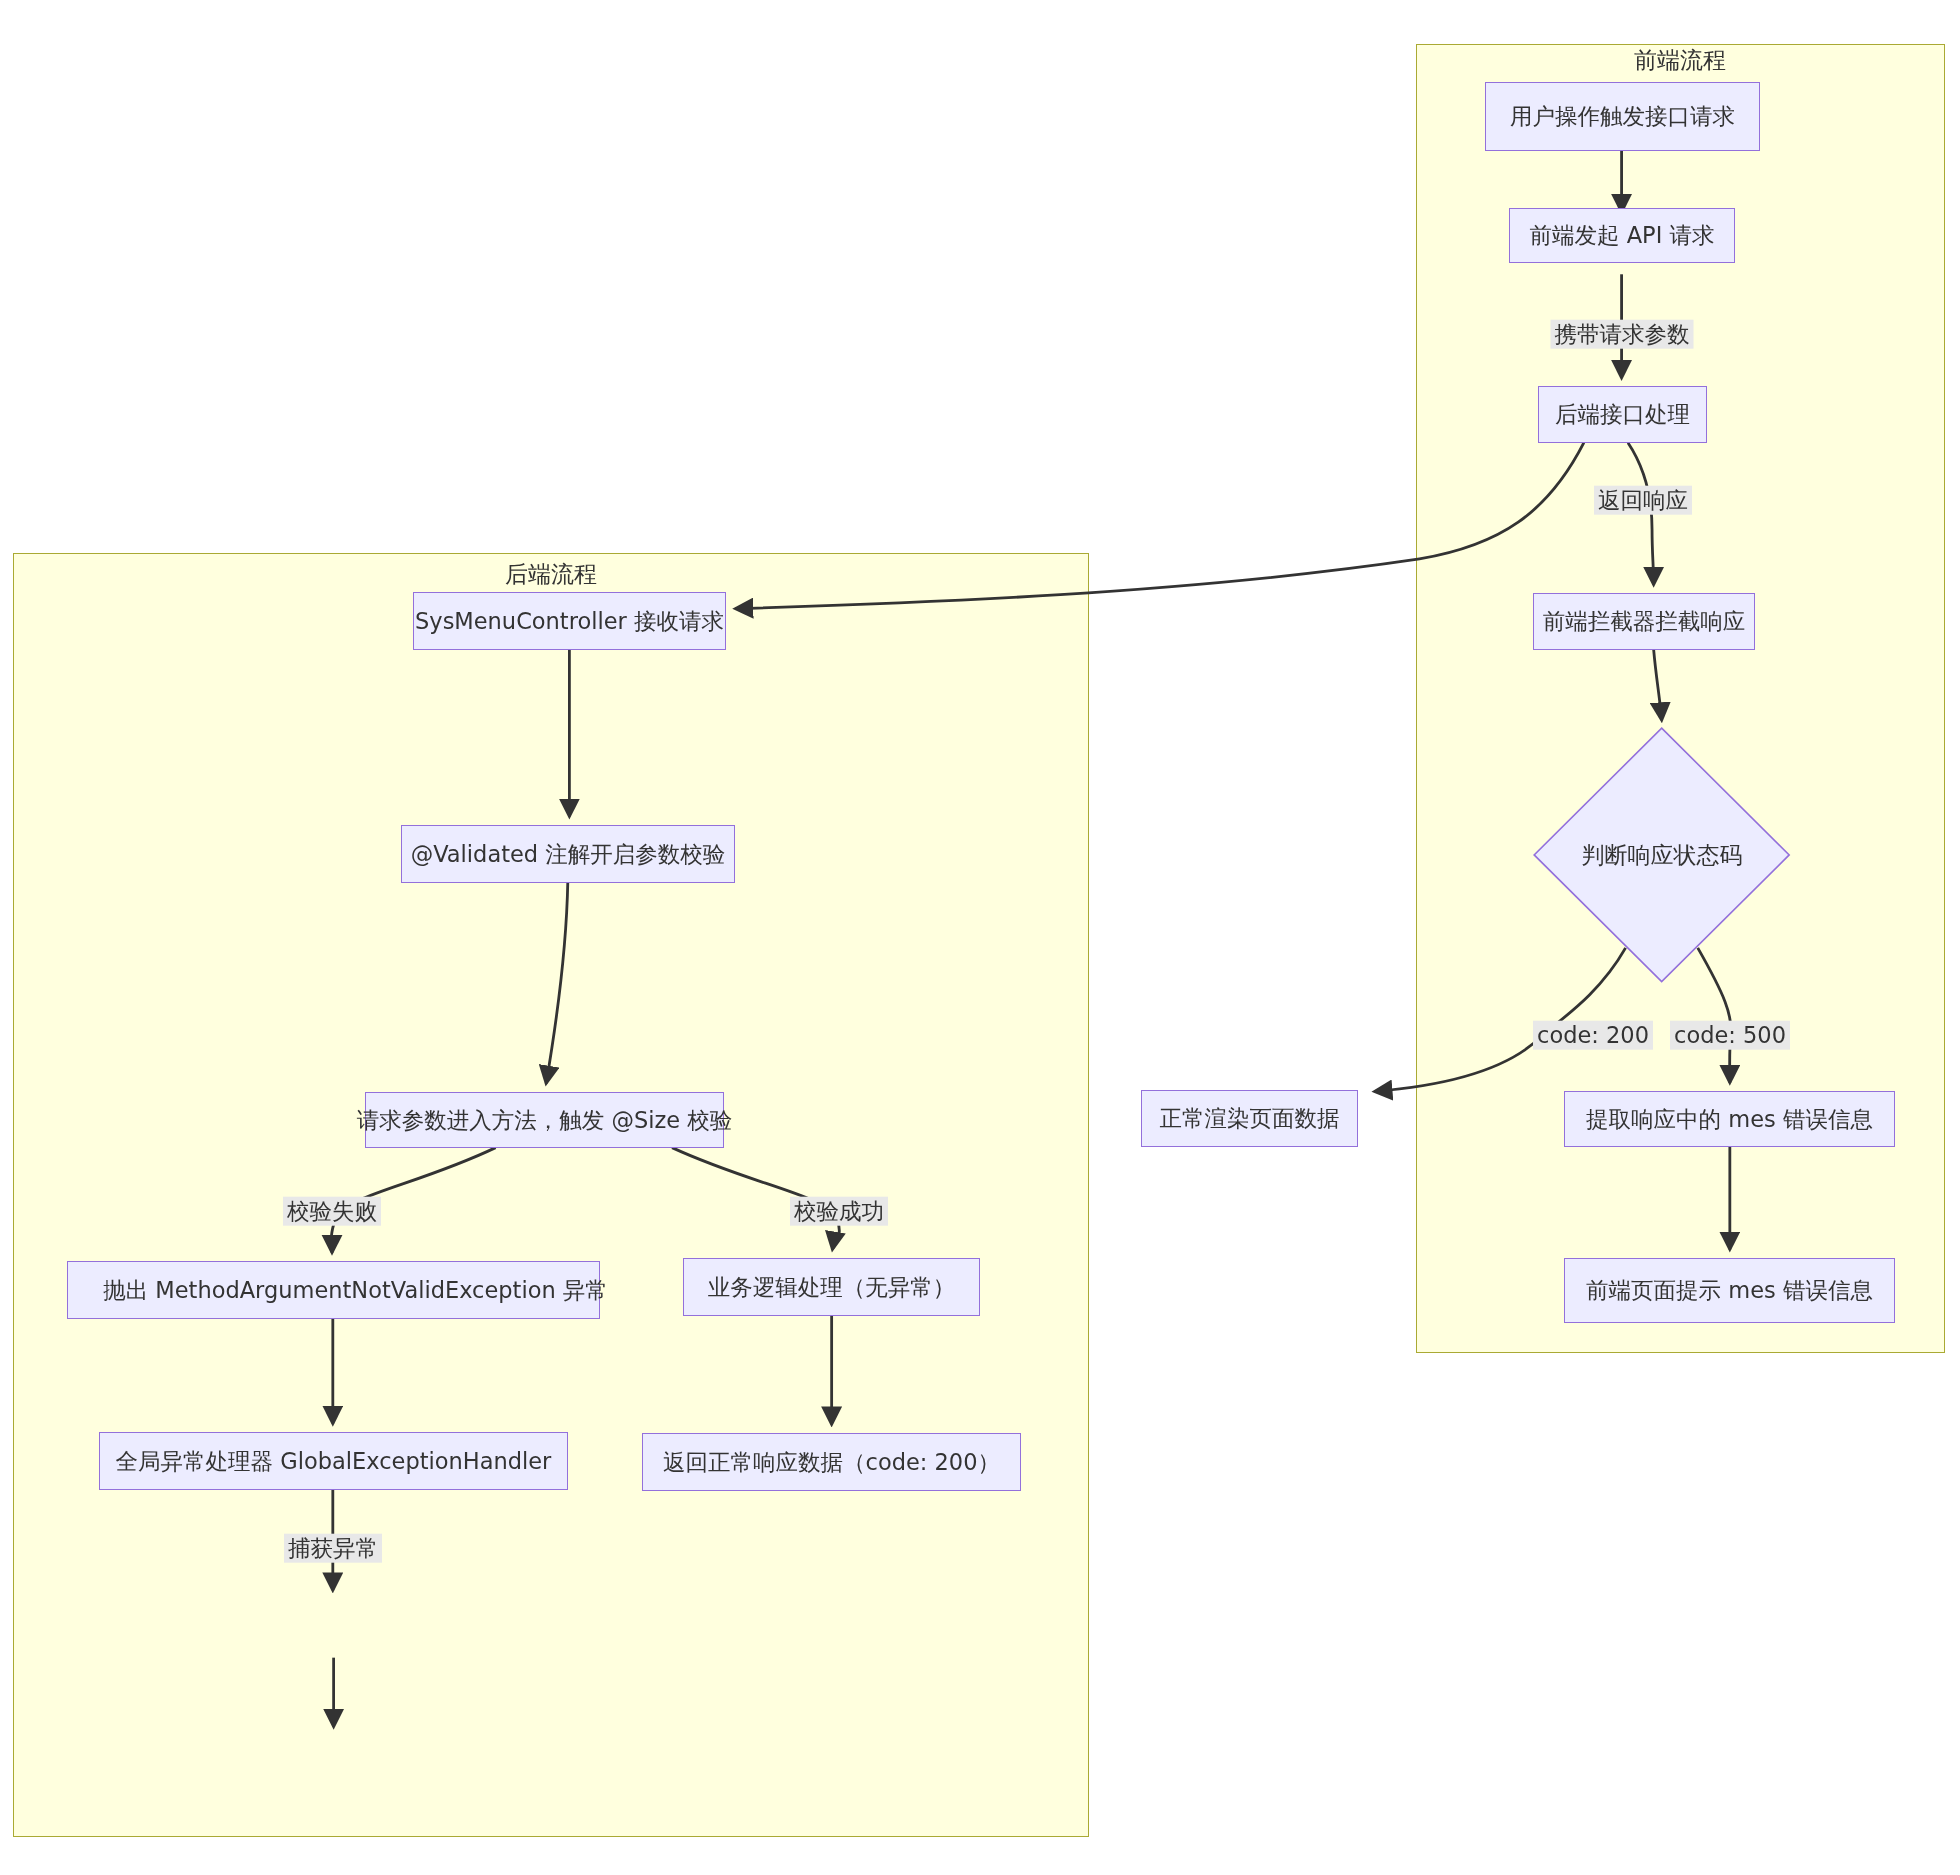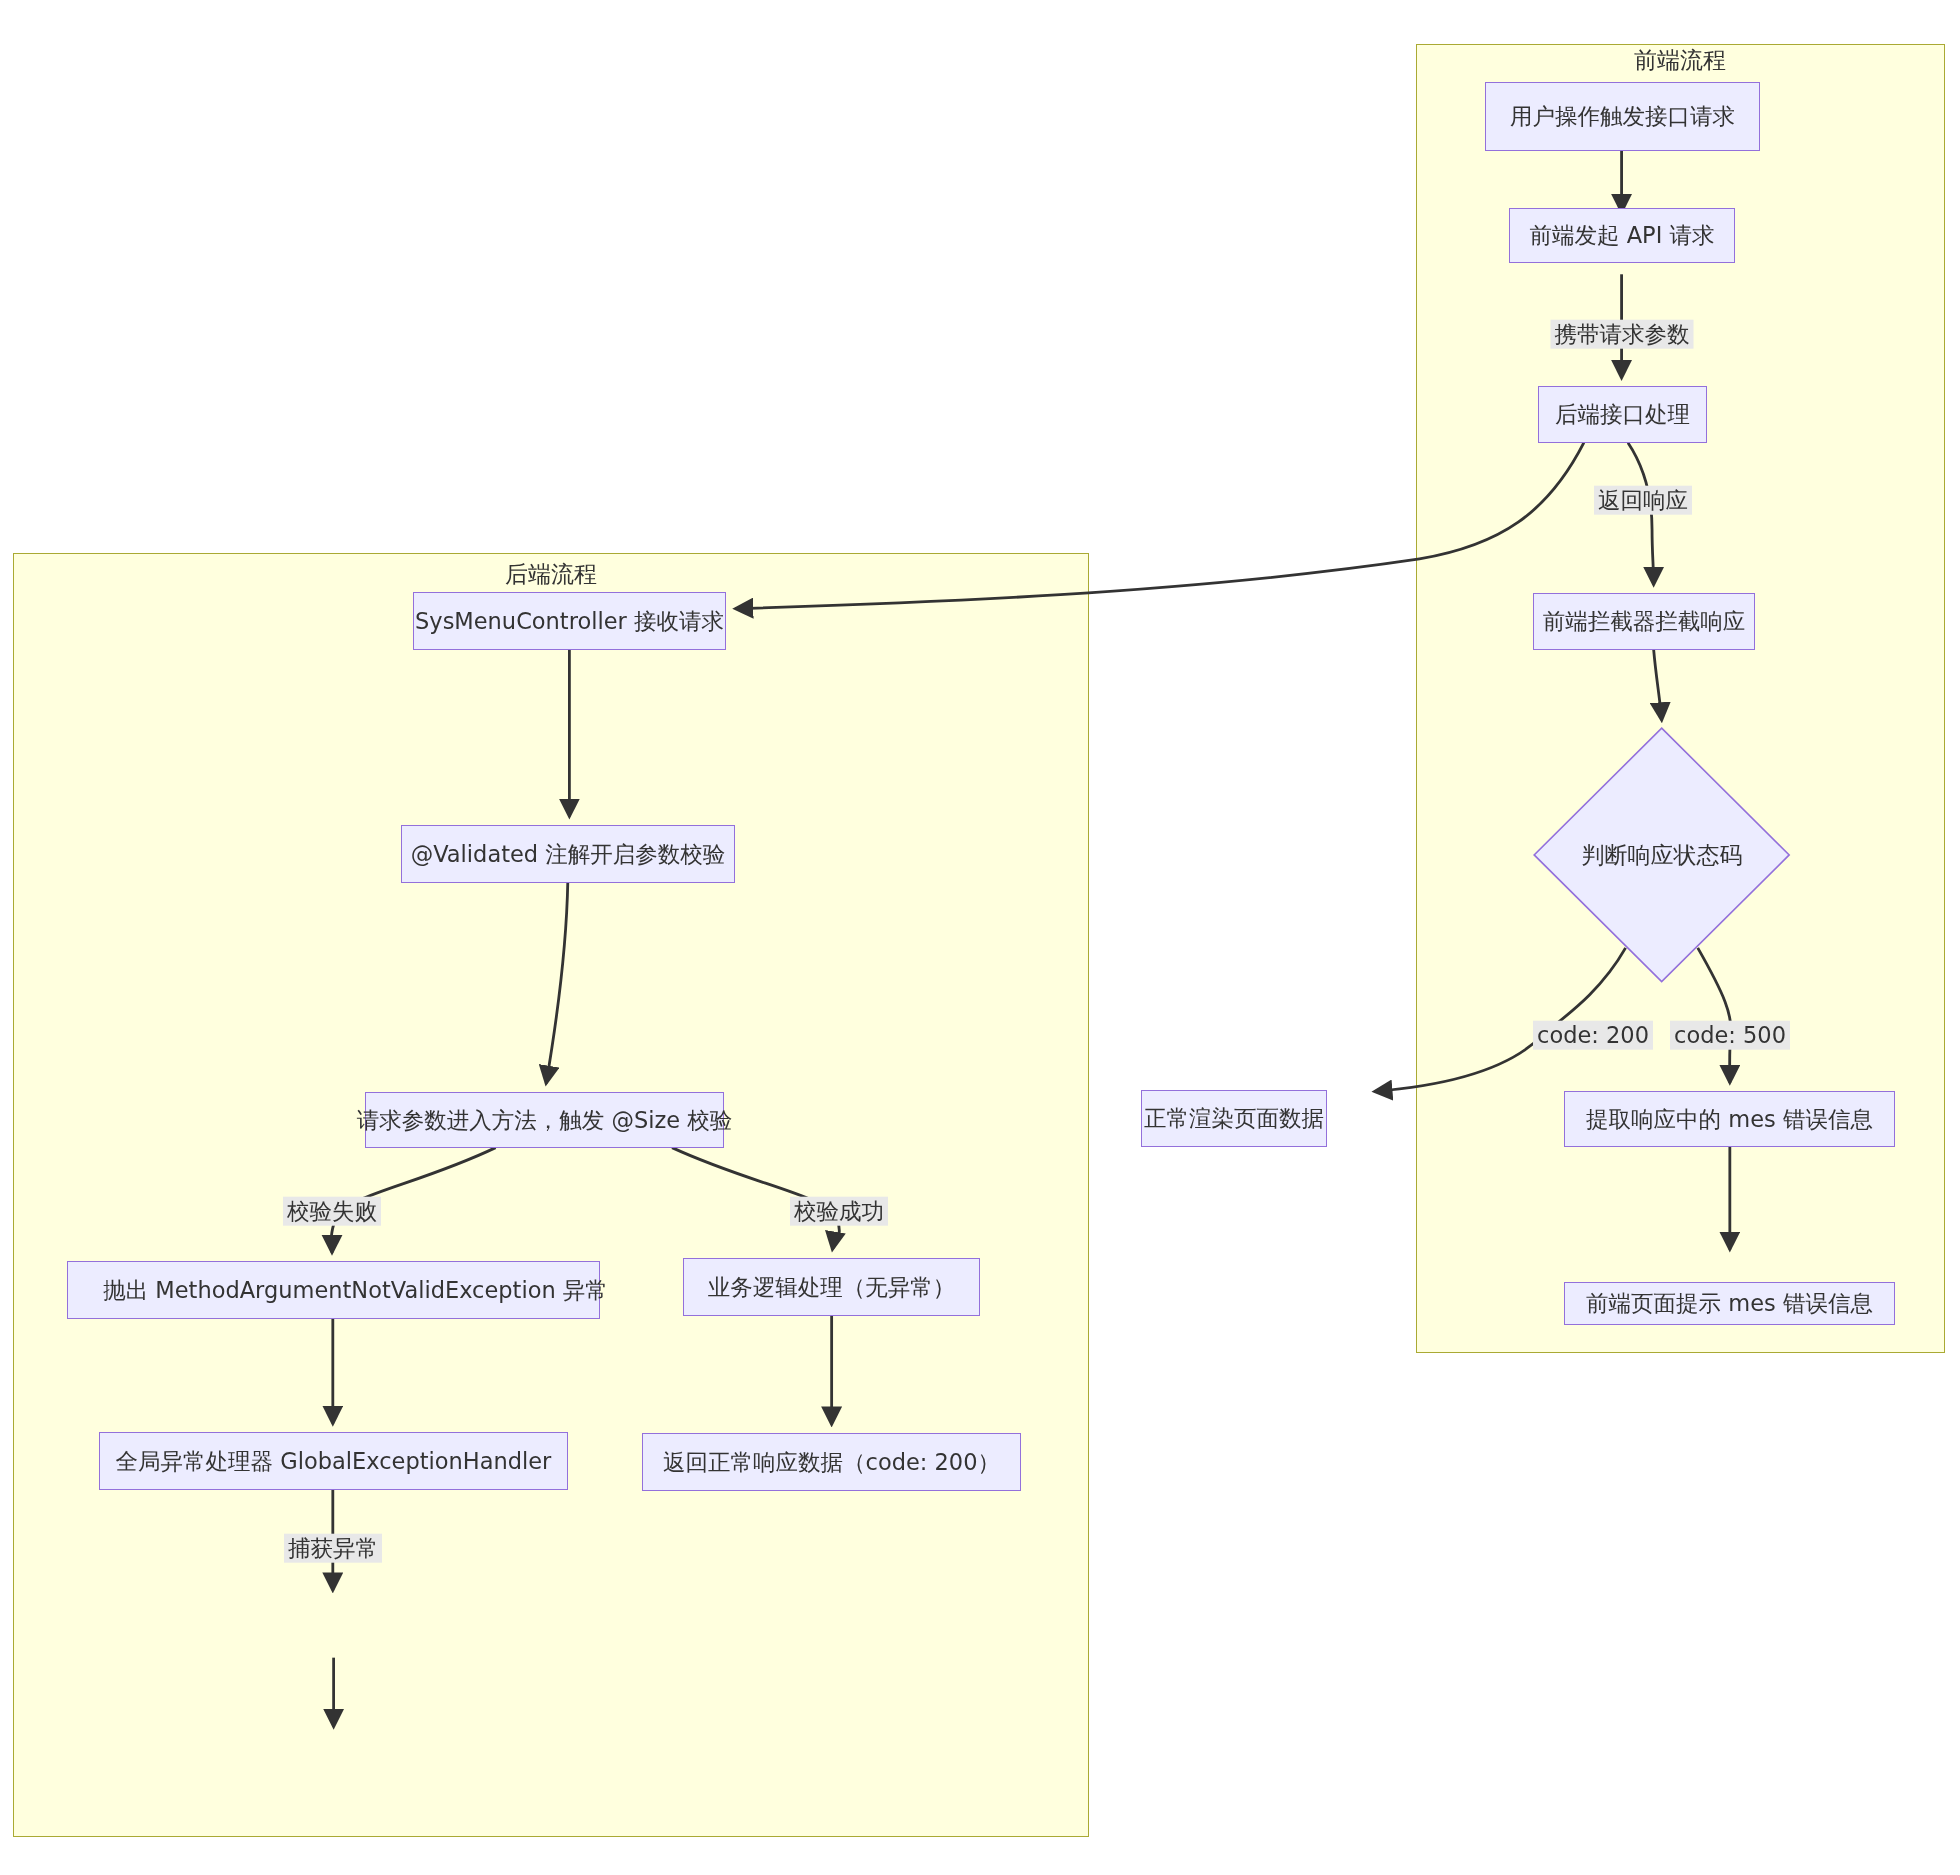--- a/index.html
+++ b/index.html
@@ -73,22 +73,22 @@
 
   <div class="cluster-title" style="left:1680px;top:47px;">前端流程</div>
   <div class="cluster-title" style="left:551px;top:561px;">后端流程</div>
 
   <div class="node" style="left:1485px;top:82px;width:275px;height:69px;">用户操作触发接口请求</div>
   <div class="node" style="left:1509px;top:208px;width:226px;height:55px;">前端发起 API 请求</div>
   <div class="node" style="left:1538px;top:386px;width:169px;height:57px;">后端接口处理</div>
   <div class="node" style="left:1533px;top:593px;width:222px;height:57px;">前端拦截器拦截响应</div>
   <div class="diamond-text" style="left:1662px;top:855px;">判断响应状态码</div>
   <div class="node" style="left:1564px;top:1091px;width:331px;height:56px;">提取响应中的 mes 错误信息</div>
-  <div class="node" style="left:1564px;top:1258px;width:331px;height:43px;margin-top:24px;">前端页面提示 mes 错误信息</div>
-  <div class="node" style="left:1141px;top:1090px;width:186px;height:57px;text-align:right;">正常渲染页面数据</div>
+  <div class="node" style="left:1564px;top:1258px;width:331px;height:65px;">前端页面提示 mes 错误信息</div>
+  <div class="node" style="left:1141px;top:1090px;width:217px;height:57px;text-align:right;">正常渲染页面数据</div>
 
   <div class="node" style="left:413px;top:592px;width:313px;height:58px;">SysMenuController 接收请求</div>
   <div class="node" style="left:401px;top:825px;width:334px;height:58px;">@Validated 注解开启参数校验</div>
   <div class="node" style="left:365px;top:1092px;width:359px;height:56px;">请求参数进入方法，触发 @Size 校验</div>
   <div class="node" style="left:67px;top:1261px;width:533px;height:58px;padding-left:44px;">抛出 MethodArgumentNotValidException 异常</div>
   <div class="node" style="left:683px;top:1258px;width:297px;height:58px;">业务逻辑处理（无异常）</div>
   <div class="node" style="left:99px;top:1432px;width:469px;height:58px;">全局异常处理器 GlobalExceptionHandler</div>
   <div class="node" style="left:642px;top:1433px;width:379px;height:58px;">返回正常响应数据（code: 200）</div>
 
   <div class="edge-label" style="left:1622px;top:334px;">携带请求参数</div>

